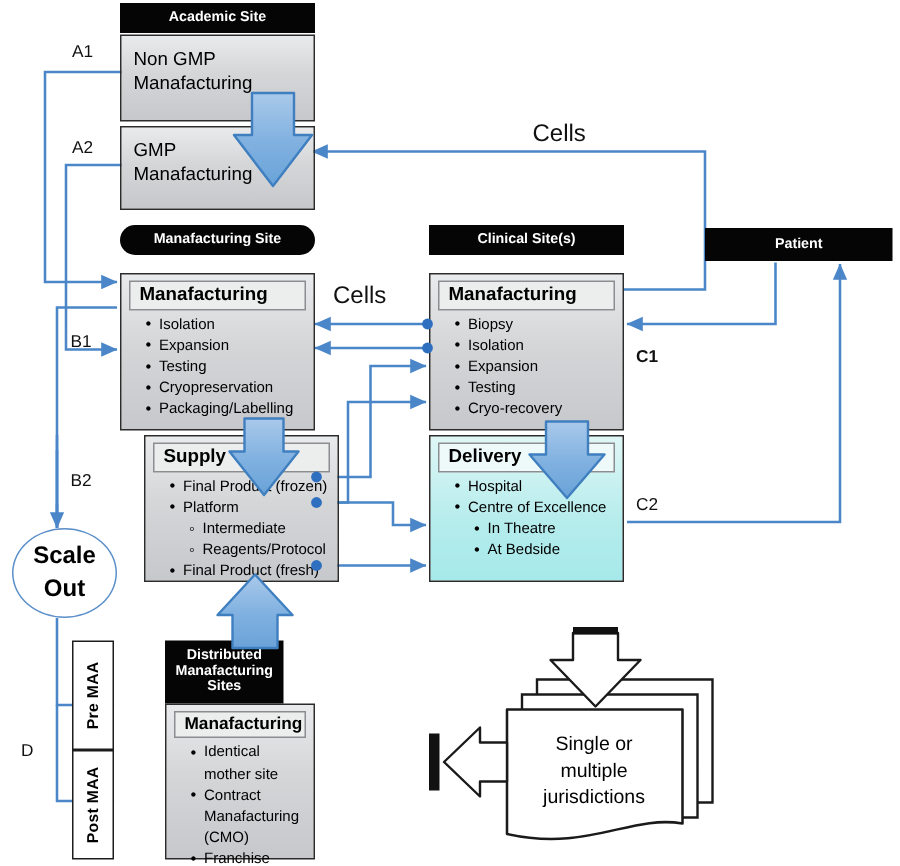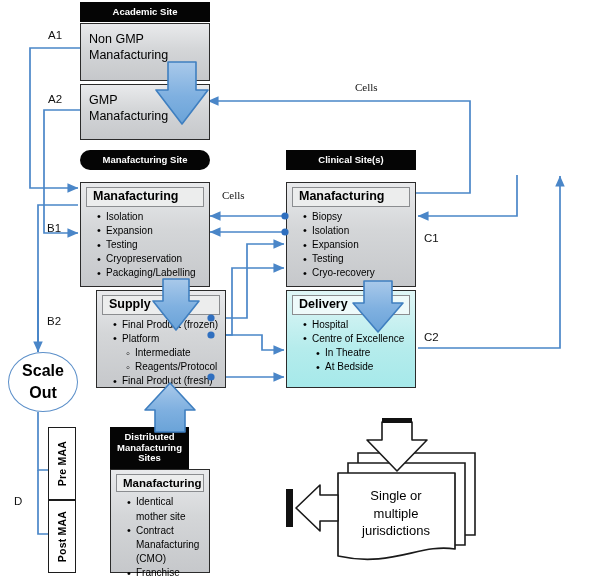--- a/index.html
+++ b/index.html
@@ -72,21 +72,21 @@
   ul.items li.cont { padding-left: 9px; }
   ul.items li.cont::before { content: ""; }
 
   
   .flabel {
     position: absolute;
     font-size: 11.5px;
     color: #111;
     white-space: nowrap;
   }
-  .flabel.sm { font-size: 11px; font-family: Liberation Serif, serif; }
+  .flabel.sm { font-size: 16px; }
 
   
   .ellipse {
     position: absolute;
     border: 1.3px solid #5b8fc9;
     border-radius: 50%;
     background: #fff;
     display: flex; flex-direction: column;
     align-items: center; justify-content: center;
     font-weight: bold; font-size: 16px;
@@ -225,20 +225,23 @@
   <div class="panel teal" style="position:absolute; left:286px; top:290px; width:130px; height:98px;">
     <div class="subttl" style="background:#eefafa;">Delivery</div>
     <ul class="items">
       <li>Hospital</li>
       <li>Centre of Excellence</li>
       <li class="sub2">In Theatre</li>
       <li class="sub2">At Bedside</li>
     </ul>
   </div>
 
+  <div class="node" style="left:470px; top:152px; width:125px;">
+    <div class="hdr" style="height:22px;">Patient</div>
+  </div>
 
   <div class="node" style="left:110px; top:427px; width:79px;">
     <div class="hdr" style="height:42px; flex-direction:column; padding:0 3px;">
       <span>Distributed</span>
       <span>Manafacturing Sites</span>
     </div>
   </div>
   <div class="panel" style="position:absolute; left:110px; top:469px; width:100px; height:104px;">
     <div class="subttl sm">Manafacturing</div>
     <ul class="items">
@@ -315,19 +318,19 @@
   <div class="juris-text" style="left:341px; top:487px;">
     <div>Single or</div>
     <div>multiple</div>
     <div>jurisdictions</div>
   </div>
 
   <div class="flabel" style="left:48px; top:29px;">A1</div>
   <div class="flabel" style="left:48px; top:93px;">A2</div>
   <div class="flabel" style="left:47px; top:222px;">B1</div>
   <div class="flabel" style="left:47px; top:315px;">B2</div>
-  <div class="flabel" style="left:424px; top:232px;">C1</div>
+  <div class="flabel" style="left:424px; top:232px;font-weight:bold;">C1</div>
   <div class="flabel" style="left:424px; top:331px;">C2</div>
   <div class="flabel" style="left:14px; top:495px;">D</div>
   <div class="flabel sm" style="left:222px; top:189px;">Cells</div>
   <div class="flabel sm" style="left:355px; top:81px;">Cells</div>
 
 </div>
 
 </body></html>

